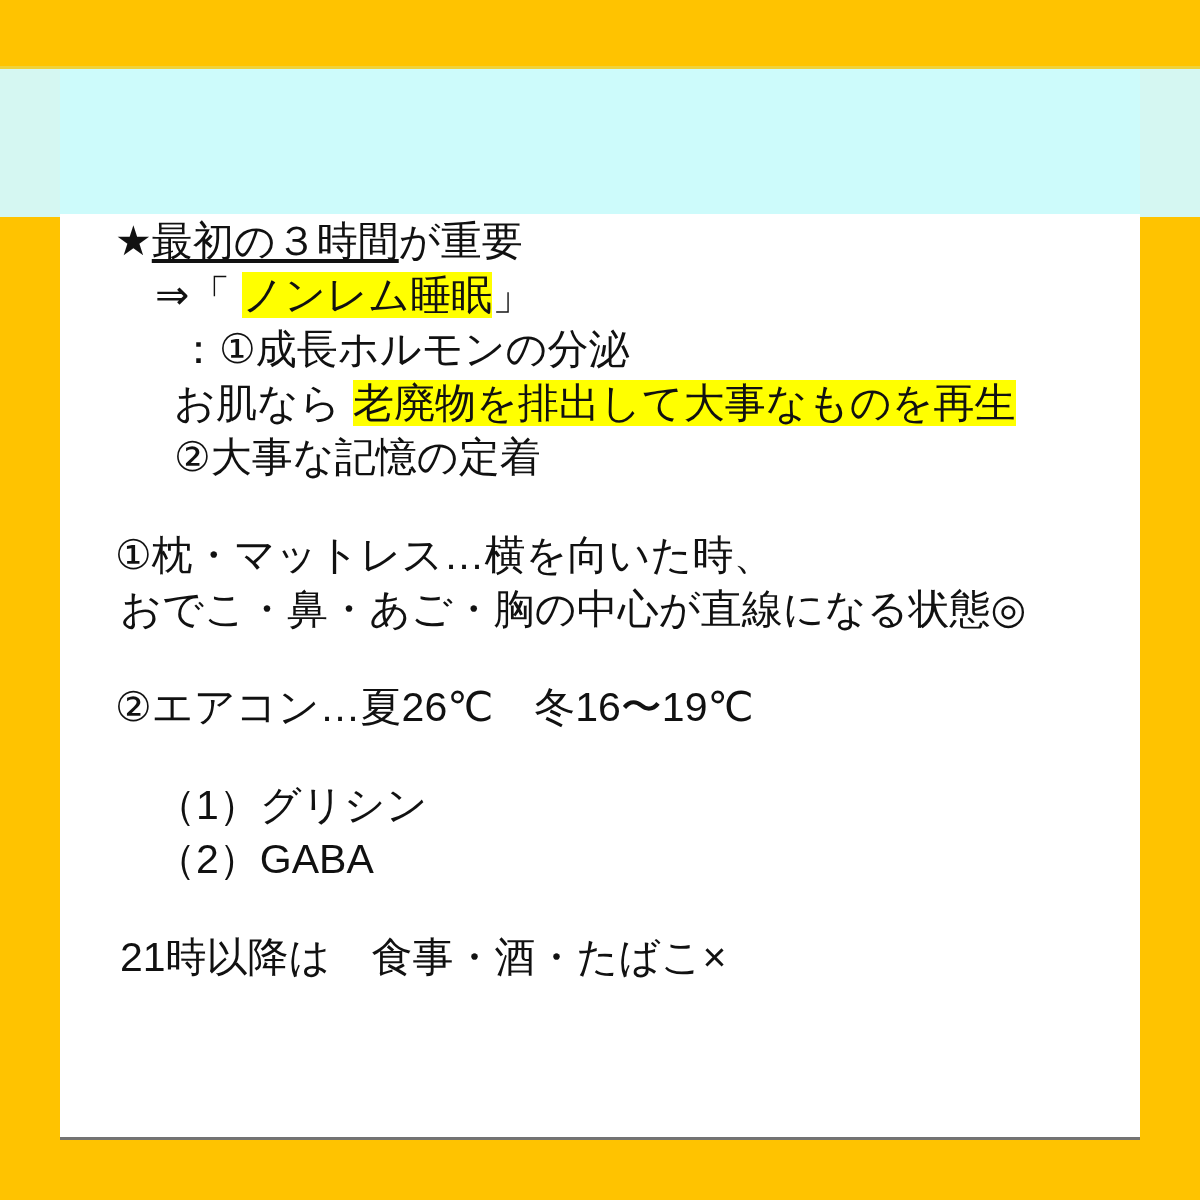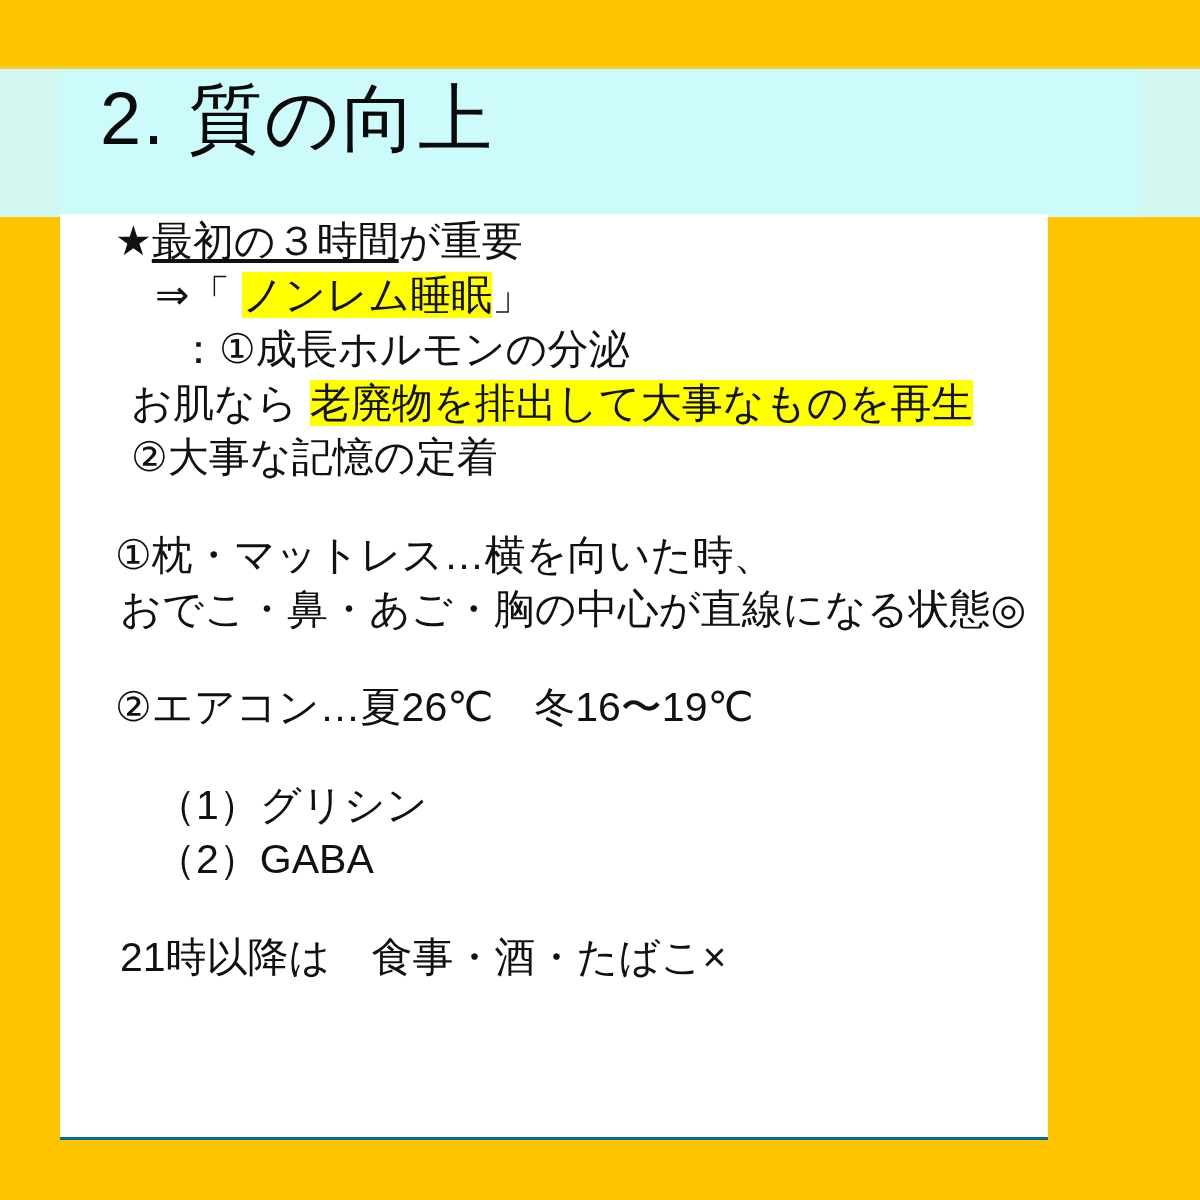--- a/index.html
+++ b/index.html
@@ -49,24 +49,24 @@
     font-weight: 400;
     letter-spacing: 2px;
     white-space: nowrap;
   }
 
   
   #content-panel {
     position: absolute;
     left: 60px;
     top: 214px;
-    width: 988px;
+    width: 1080px;
     height: 926px;
     background: #FFFFFF;
-    border-bottom: 3px solid #0369a1;
+    border-bottom: 3px solid #737373;
     box-sizing: border-box;
   }
 
   .body-text {
     position: absolute;
     left: 0;
     top: 0;
     width: 1080px;
     padding: 0;
     color: #111111;
@@ -77,38 +77,37 @@
   .line {
     white-space: nowrap;
     height: 54px;
     display: block;
   }
   .line.spacer { height: 44px; }
 
   .i0 { padding-left: 55px; }
   .i1 { padding-left: 95px; }
   .i2 { padding-left: 118px; }
-  .i3 { padding-left: 71px; }
+  .i3 { padding-left: 114px; }
   .i4 { padding-left: 60px; }
 
   .hl { background: #FFFF00; margin-left: 12px; }
   .ul { text-decoration: underline; text-underline-offset: 4px; }
 
   .seg { display: inline; }
 </style>
 </head>
 <body>
 
 <div id="slide">
 
   <div id="header-band">
     <div id="header-band-inner"></div>
   </div>
 
-  <div id="page-title">2. 質の向上</div>
 
   <div id="content-panel">
     <div class="body-text">
 
       <div class="line i0"><span class="seg">★</span><span class="seg ul">最初の３時間</span><span class="seg">が重要</span></div>
 
       <div class="line i1"><span class="seg">⇒「</span><span class="seg hl">ノンレム睡眠</span><span class="seg">」</span></div>
 
       <div class="line i2">：①成長ホルモンの分泌</div>
 

